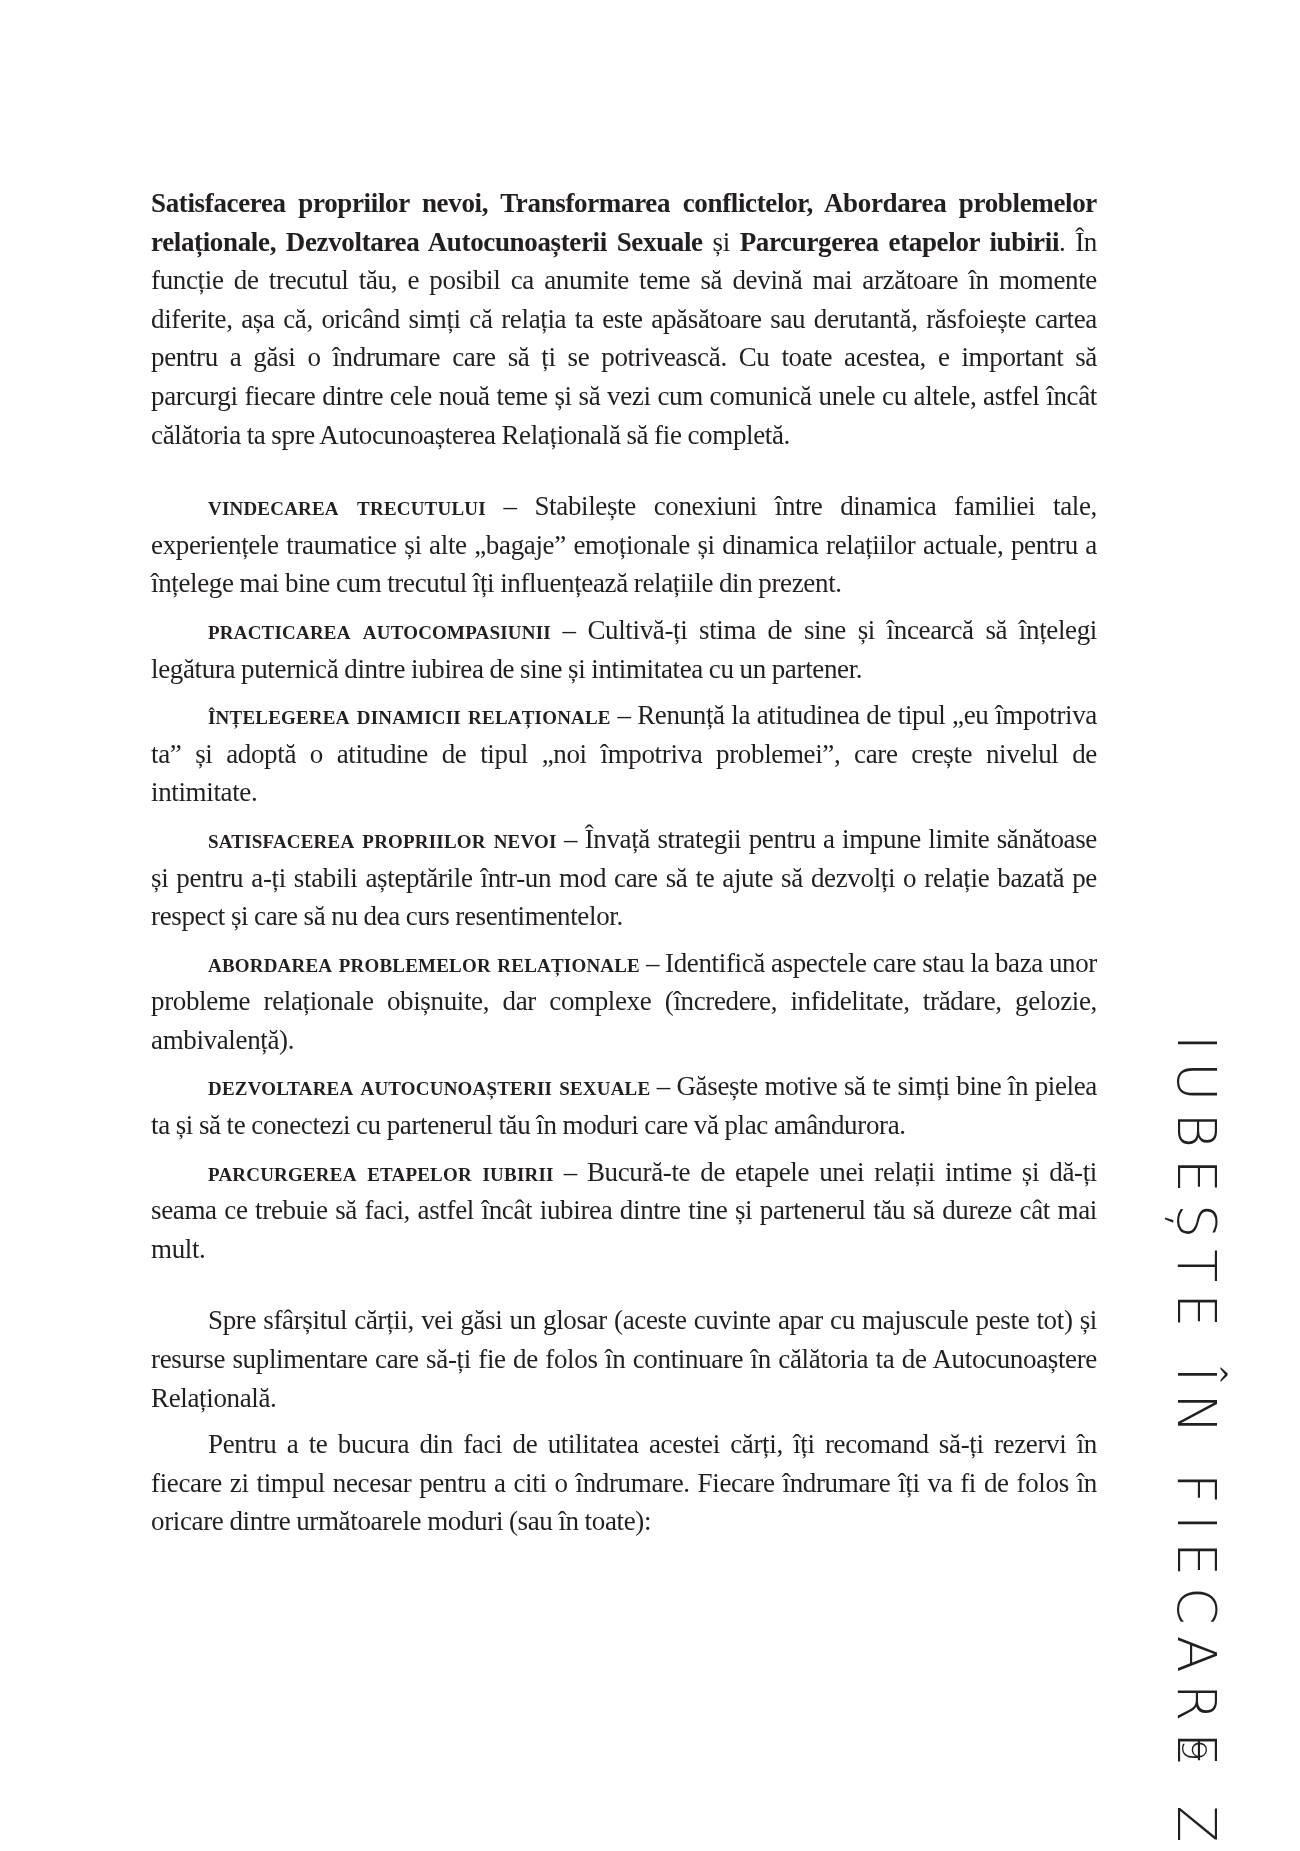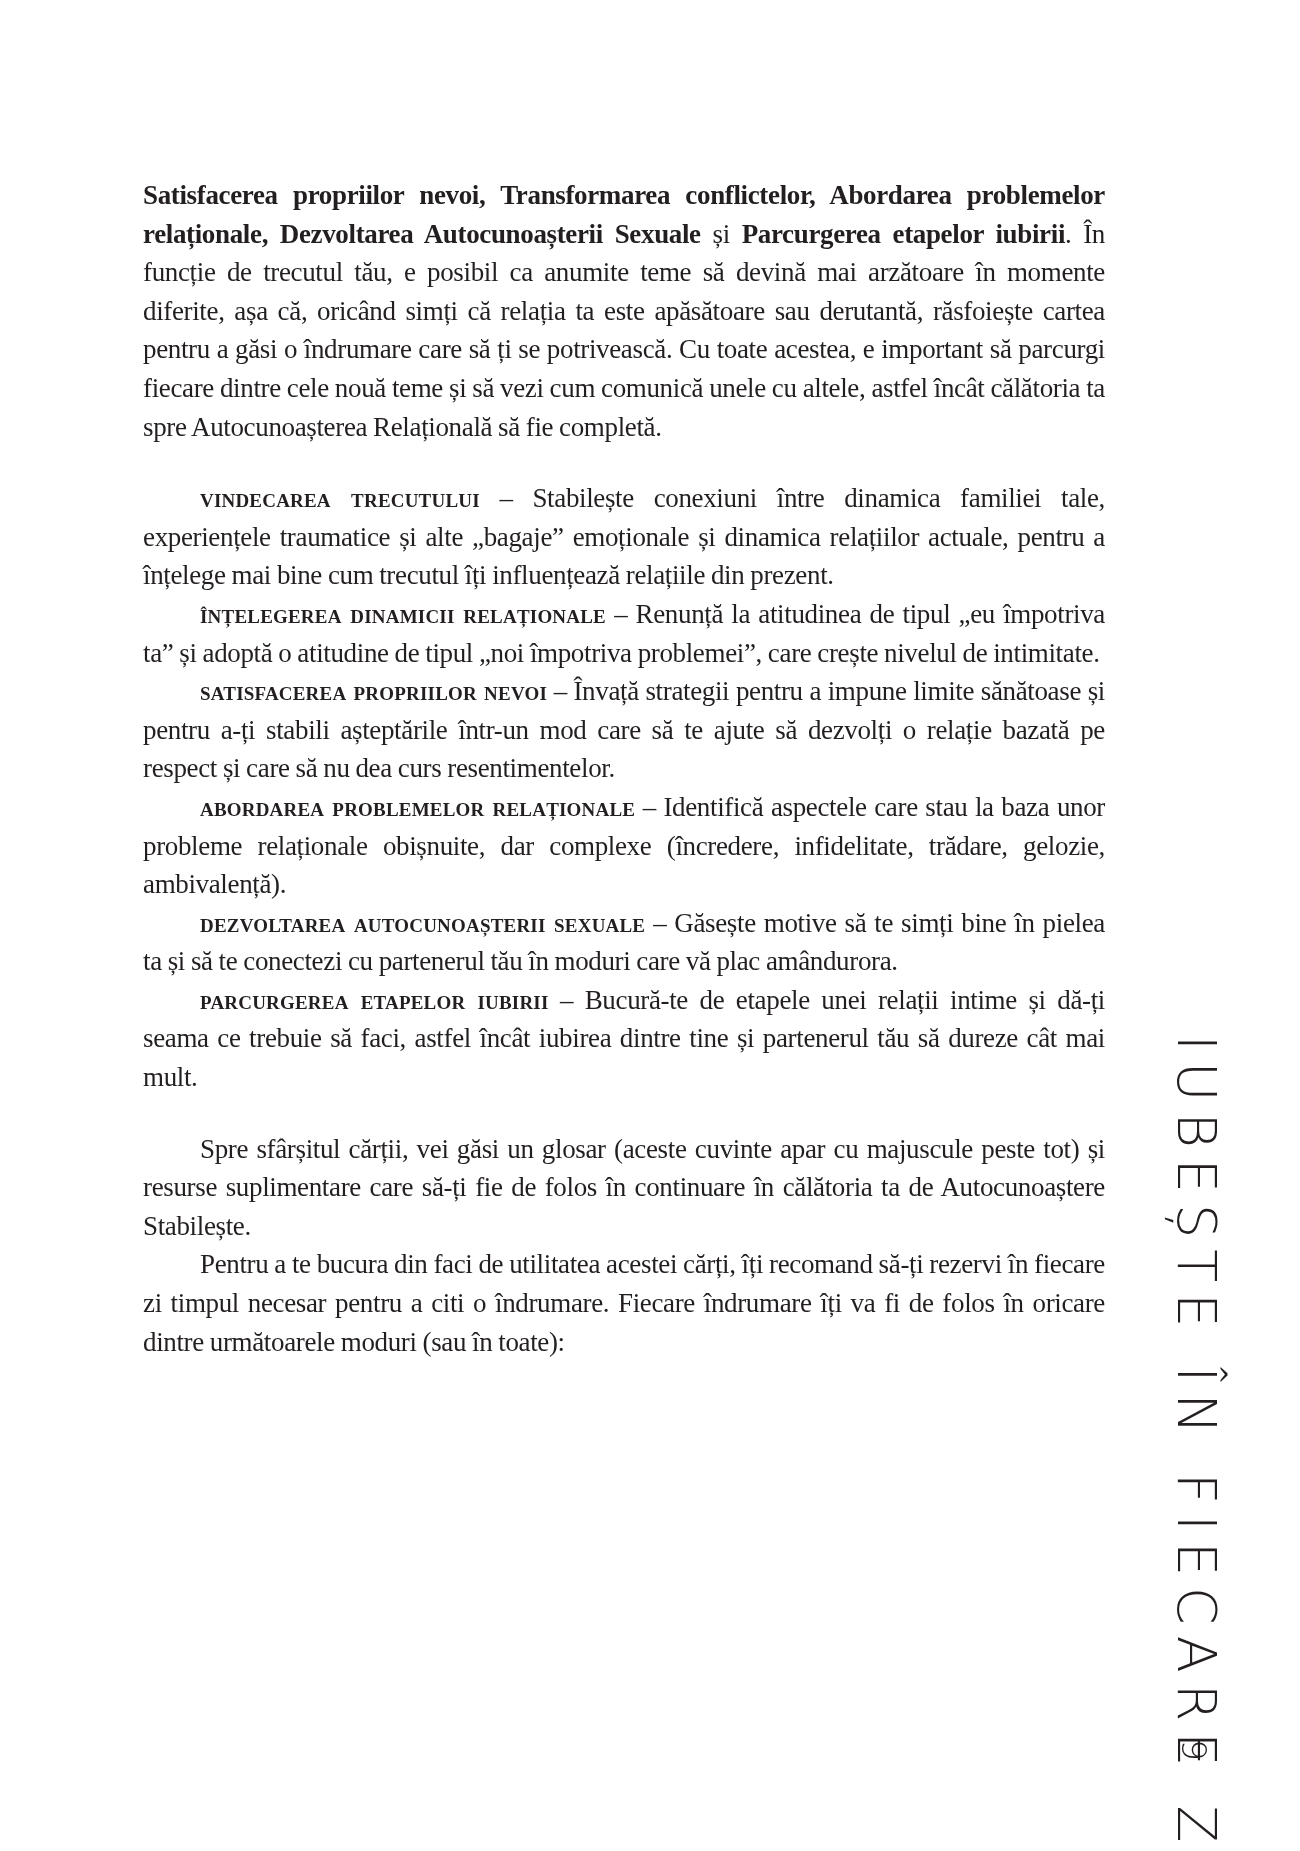--- a/index.html
+++ b/index.html
@@ -28,21 +28,21 @@
       top: 176px;
       width: 962px;
       font-size: 27px;
       line-height: 38.6px;
       text-align: justify;
       letter-spacing: -0.35px;
       word-spacing: -0.5px;
       hyphens: manual;
     }
     .body-text p {
-      margin: 0;
+      margin: 8px;
     }
     .intro b {
       font-weight: bold;
     }
     .section-list {
       margin-top: 33px !important;
     }
     .theme {
       text-indent: 57px;
     }
@@ -103,28 +103,29 @@
 <body>
 
 <div class="page">
 
   <div class="body-text">
 
     <p class="intro"><b>Satisfacerea propriilor nevoi, Transformarea conflictelor, Abordarea proble­melor relaționale, Dezvoltarea Autocunoașterii Sexuale</b><span> și </span><b>Parcurgerea etapelor iubirii</b><span>. În funcție de trecutul tău, e posibil ca anumite teme să devină mai arză­toare în momente diferite, așa că, oricând simți că relația ta este apăsătoare sau derutantă, răsfoiește cartea pentru a găsi o îndrumare care să ți se potrivească. Cu toate acestea, e important să parcurgi fiecare dintre cele nouă teme și să vezi cum comunică unele cu altele, astfel încât călătoria ta spre Autocunoașterea Relațională să fie completă.</span></p>
 
     <div class="section-list">
       <p class="theme"><span class="theme-name">VINDECAREA TRECUTULUI</span><span> – Stabilește conexiuni între dinamica familiei tale, experiențele traumatice și alte „bagaje” emoționale și dinamica relațiilor actuale, pentru a înțelege mai bine cum trecutul îți influențează relațiile din prezent.</span></p>
+      <p class="theme"><span class="theme-name">PRACTICAREA AUTOCOMPASIUNII</span><span> – Cultivă-ți stima de sine și încearcă să înțelegi legătura puternică dintre iubirea de sine și intimitatea cu un partener.</span></p>
       <p class="theme"><span class="theme-name">ÎNȚELEGEREA DINAMICII RELAȚIONALE</span><span> – Renunță la atitudinea de tipul „eu împotriva ta” și adoptă o atitudine de tipul „noi împotriva problemei”, care crește nivelul de intimitate.</span></p>
       <p class="theme"><span class="theme-name">SATISFACEREA PROPRIILOR NEVOI</span><span> – Învață strategii pentru a impune limite sănătoase și pentru a-ți stabili așteptările într-un mod care să te ajute să dezvolți o relație bazată pe respect și care să nu dea curs resentimentelor.</span></p>
       <p class="theme"><span class="theme-name">ABORDAREA PROBLEMELOR RELAȚIONALE</span><span> – Identifică aspectele care stau la baza unor probleme relaționale obișnuite, dar complexe (încredere, infidelitate, trădare, gelozie, ambivalență).</span></p>
       <p class="theme"><span class="theme-name">DEZVOLTAREA AUTOCUNOAȘTERII SEXUALE</span><span> – Găsește motive să te simți bine în pielea ta și să te conectezi cu partenerul tău în moduri care vă plac amândurora.</span></p>
       <p class="theme"><span class="theme-name">PARCURGEREA ETAPELOR IUBIRII</span><span> – Bucură-te de etapele unei relații intime și dă-ți seama ce trebuie să faci, astfel încât iubirea dintre tine și partenerul tău să dureze cât mai mult.</span></p>
     </div>
 
-    <p class="closing indent">Spre sfârșitul cărții, vei găsi un glosar (aceste cuvinte apar cu majuscule peste tot) și resurse suplimentare care să-ți fie de folos în continuare în călătoria ta de Autocu­noaștere Stabilește.</p>
+    <p class="closing indent">Spre sfârșitul cărții, vei găsi un glosar (aceste cuvinte apar cu majuscule peste tot) și resurse suplimentare care să-ți fie de folos în continuare în călătoria ta de Autocu­noaștere Relațională.</p>
     <p class="indent">Pentru a te bucura din faci de utilitatea acestei cărți, îți recomand să-ți rezervi în fiecare zi timpul necesar pentru a citi o îndrumare. Fiecare îndrumare îți va fi de folos în oricare dintre următoarele moduri (sau în toate):</p>
 
   </div>
 
   <div class="side-title">
     <span>IUBEȘTE ÎN FIECARE ZI</span>
   </div>
 
   <div class="page-number">
     <span>9</span>

